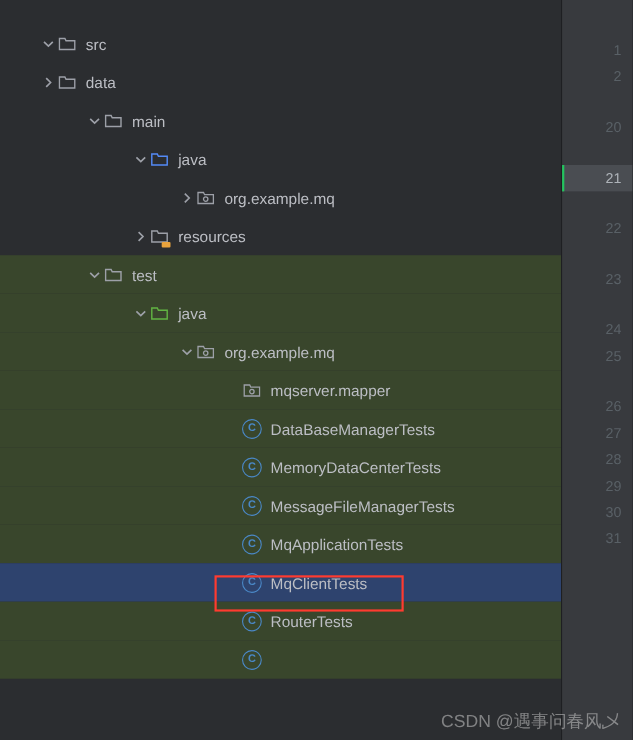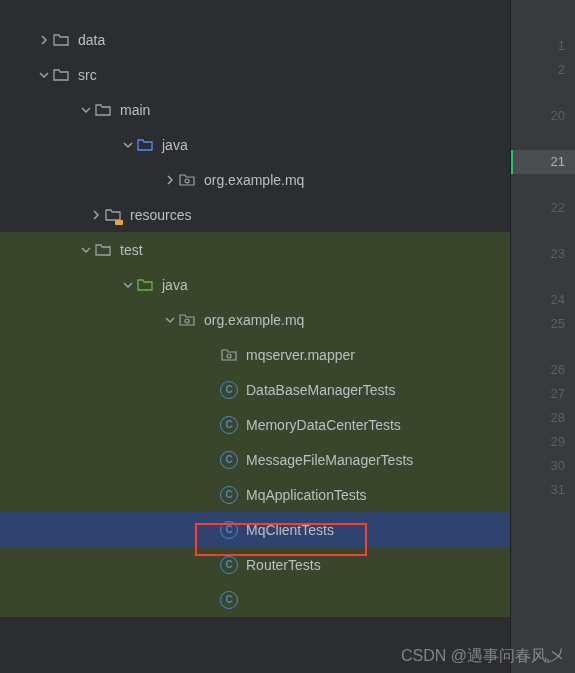--- a/index.html
+++ b/index.html
@@ -125,43 +125,43 @@
 </head>
 <body>
 
 <div class="main">
   <div class="tree-panel">
     <div class="tree">
 
       <div class="row" style="padding-left:36px">
         <span class="chevron">
             <svg width="10" height="10" viewBox="0 0 10 10">
+              <path d="M1 3 L5 7 L9 3" stroke-width="1.5"></path>
+            </svg>
+          </span>
+        <span class="icon folder">
+            <svg width="16" height="14" viewBox="0 0 16 14" fill="none" stroke="currentColor" stroke-width="1.3">
+              <path d="M1 3 L1 12 L15 12 L15 4 L7 4 L6 2 L1 2 Z"></path>
+            </svg>
+          </span>
+        <span class="label">src</span>
+      </div>
+
+      <div class="row" style="padding-left:36px">
+        <span class="chevron">
+            <svg width="10" height="10" viewBox="0 0 10 10">
               <path d="M3 1 L7 5 L3 9" stroke-width="1.5"></path>
             </svg>
           </span>
         <span class="icon folder">
             <svg width="16" height="14" viewBox="0 0 16 14" fill="none" stroke="currentColor" stroke-width="1.3">
               <path d="M1 3 L1 12 L15 12 L15 4 L7 4 L6 2 L1 2 Z"></path>
             </svg>
           </span>
         <span class="label">data</span>
-      </div>
-
-      <div class="row" style="padding-left:36px">
-        <span class="chevron">
-            <svg width="10" height="10" viewBox="0 0 10 10">
-              <path d="M1 3 L5 7 L9 3" stroke-width="1.5"></path>
-            </svg>
-          </span>
-        <span class="icon folder">
-            <svg width="16" height="14" viewBox="0 0 16 14" fill="none" stroke="currentColor" stroke-width="1.3">
-              <path d="M1 3 L1 12 L15 12 L15 4 L7 4 L6 2 L1 2 Z"></path>
-            </svg>
-          </span>
-        <span class="label">src</span>
       </div>
 
       <div class="row" style="padding-left:78px">
         <span class="chevron">
             <svg width="10" height="10" viewBox="0 0 10 10">
               <path d="M1 3 L5 7 L9 3" stroke-width="1.5"></path>
             </svg>
           </span>
         <span class="icon folder">
             <svg width="16" height="14" viewBox="0 0 16 14" fill="none" stroke="currentColor" stroke-width="1.3">
@@ -193,21 +193,21 @@
           </span>
         <span class="icon pkg">
             <svg width="16" height="14" viewBox="0 0 16 14" fill="none" stroke="currentColor" stroke-width="1.2">
               <path d="M1 3 L1 12 L15 12 L15 4 L7 4 L6 2 L1 2 Z"></path>
               <circle cx="8" cy="8" r="2"></circle>
             </svg>
           </span>
         <span class="label">org.example.mq</span>
       </div>
 
-      <div class="row" style="padding-left:88px">
+      <div class="row" style="padding-left:120px">
         <span class="chevron">
             <svg width="10" height="10" viewBox="0 0 10 10">
               <path d="M3 1 L7 5 L3 9" stroke-width="1.5"></path>
             </svg>
           </span>
         <span class="icon res-icon">
             <svg width="16" height="14" viewBox="0 0 16 14" fill="none" stroke="currentColor" stroke-width="1.3">
               <path d="M1 3 L1 12 L15 12 L15 4 L7 4 L6 2 L1 2 Z"></path>
             </svg>
             <span class="res-badge"></span>

